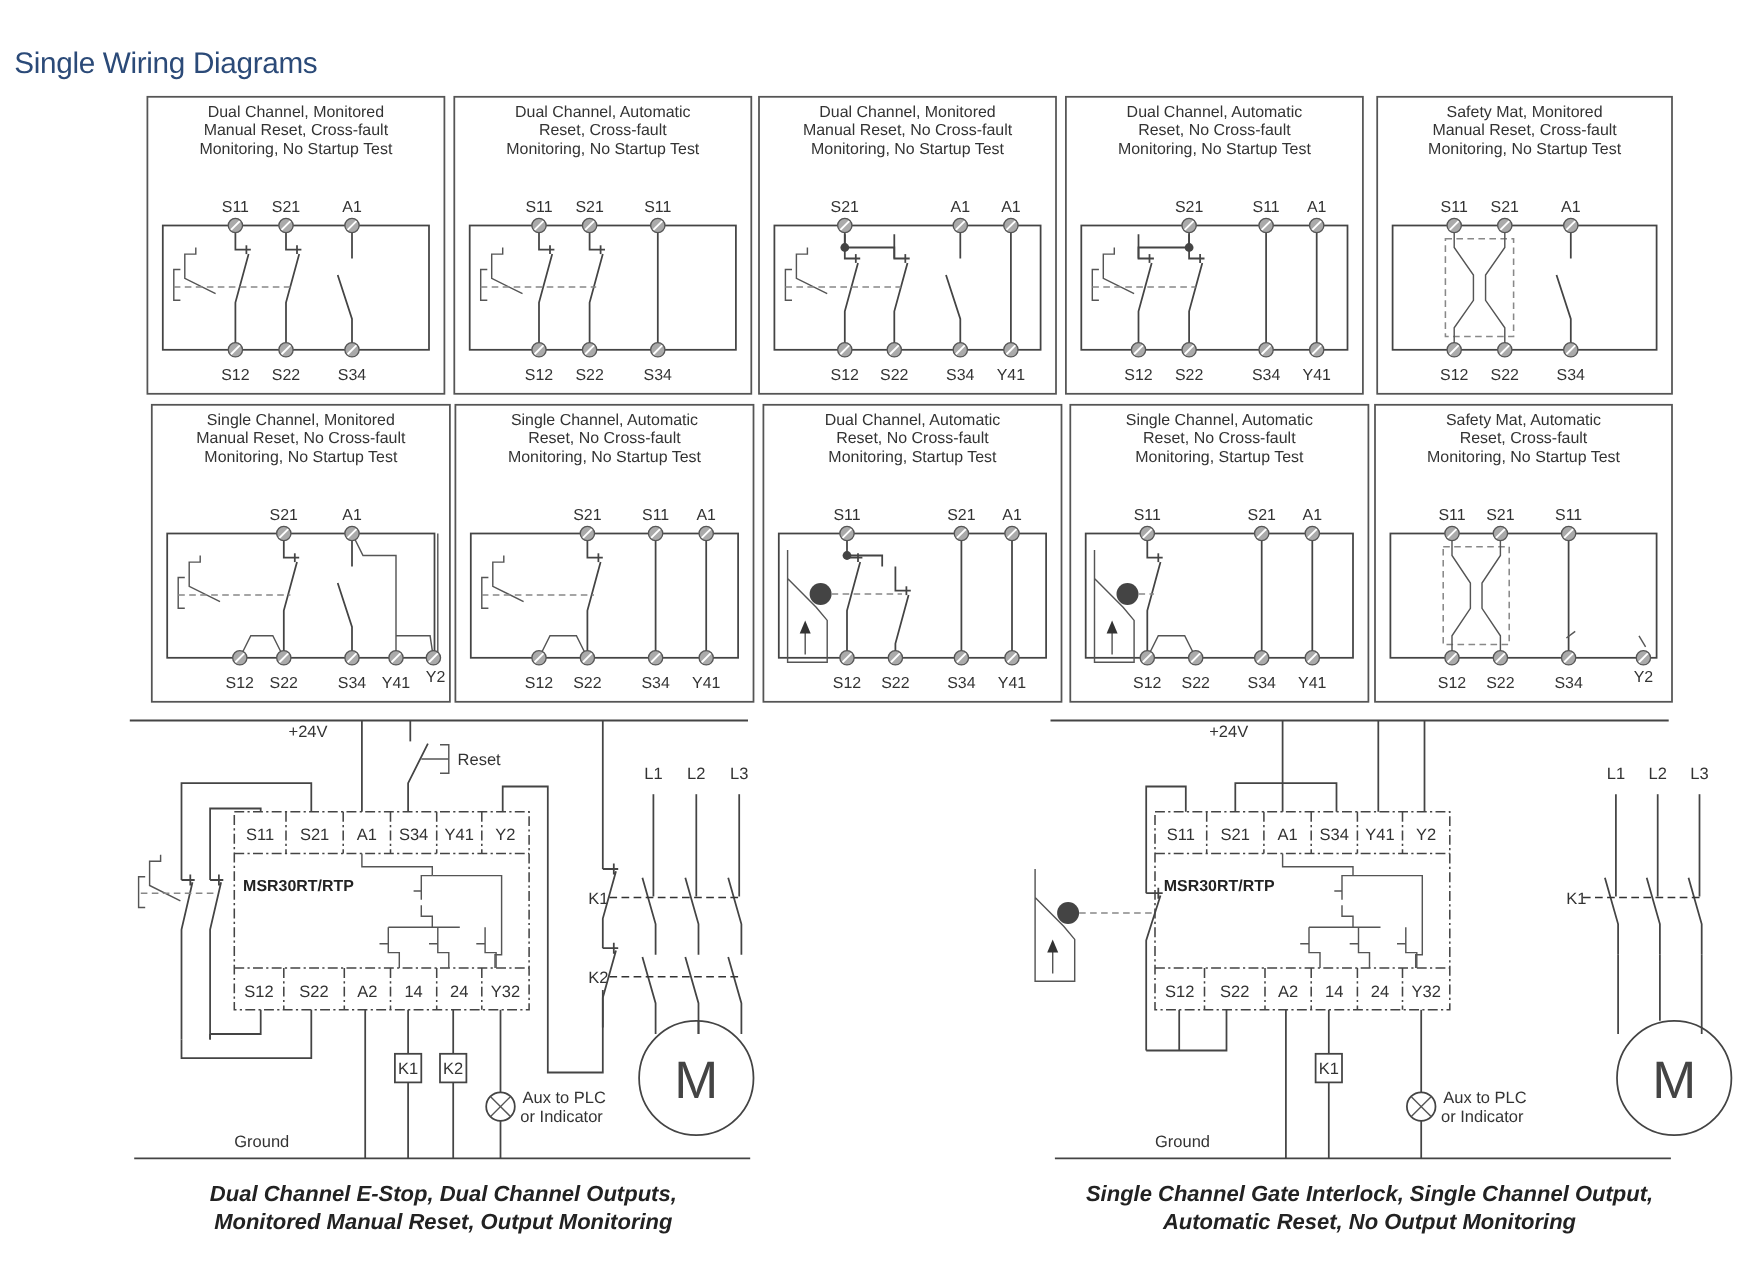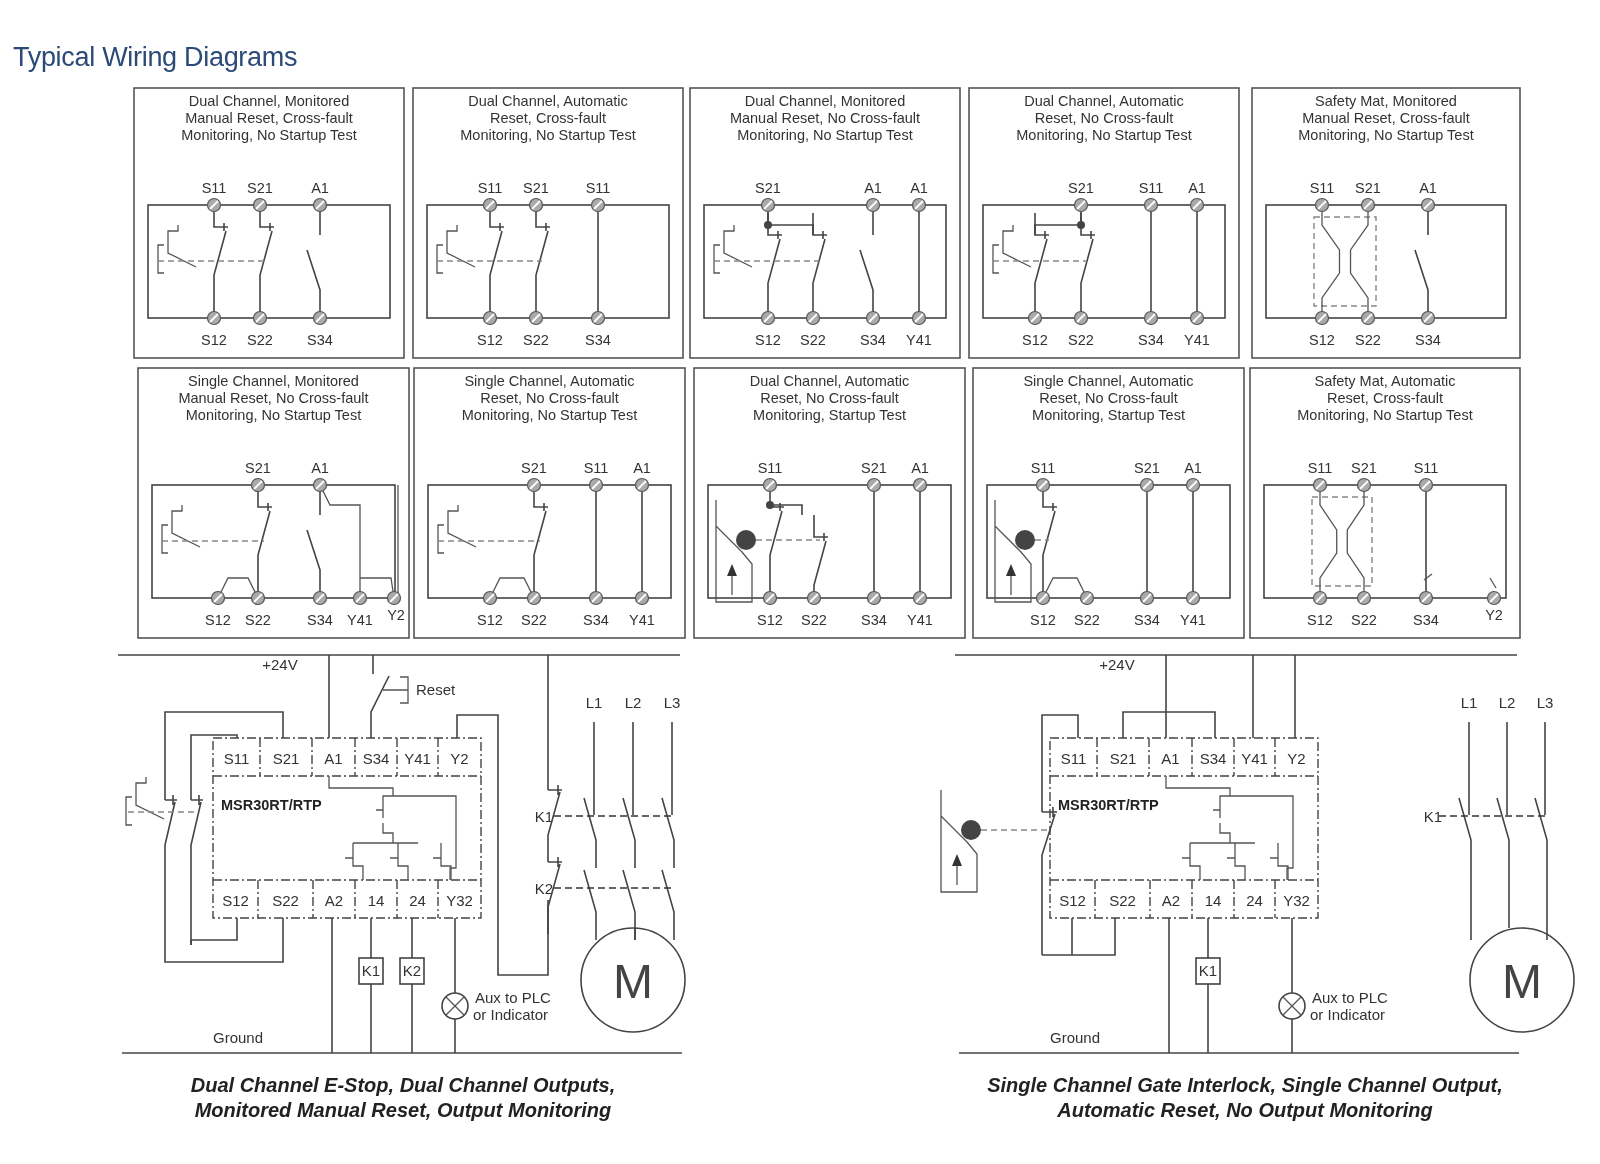--- a/index.html
+++ b/index.html
@@ -17,21 +17,21 @@
   .term-slash { stroke: #fff; stroke-width: 1.8; }
   .caption { font-style: italic; font-weight: bold; font-size: 20px; fill: #222; }
   .title-text { font-size: 14.5px; fill: #333; }
   .term-label { font-size: 14.5px; fill: #333; }
   .relay-label { font-size: 15px; fill: #333; }
   .relay-name { font-size: 14.5px; font-weight: bold; fill: #222; }
 </style>
 </head>
 <body>
 
-<h1 id="page-title">Typical Wiring Diagrams</h1>
+<h1 id="page-title">Single Wiring Diagrams</h1>
 
 <svg id="canvas" width="1600" height="1164" viewBox="0 0 1600 1164" xmlns="http://www.w3.org/2000/svg">
   <g id="panels-layer">
       <g>
         <rect x="134" y="88" width="270" height="270" class="panel-frame"></rect>
         <text x="269" y="106" class="title-text" text-anchor="middle">Dual Channel, Monitored</text>
         <text x="269" y="123" class="title-text" text-anchor="middle">Manual Reset, Cross-fault</text>
         <text x="269" y="140" class="title-text" text-anchor="middle">Monitoring, No Startup Test</text>
         <rect x="148" y="205" width="242" height="113" class="wire"></rect>
         <path d="M214 205 L214 227 L228 227" class="wire"></path>

